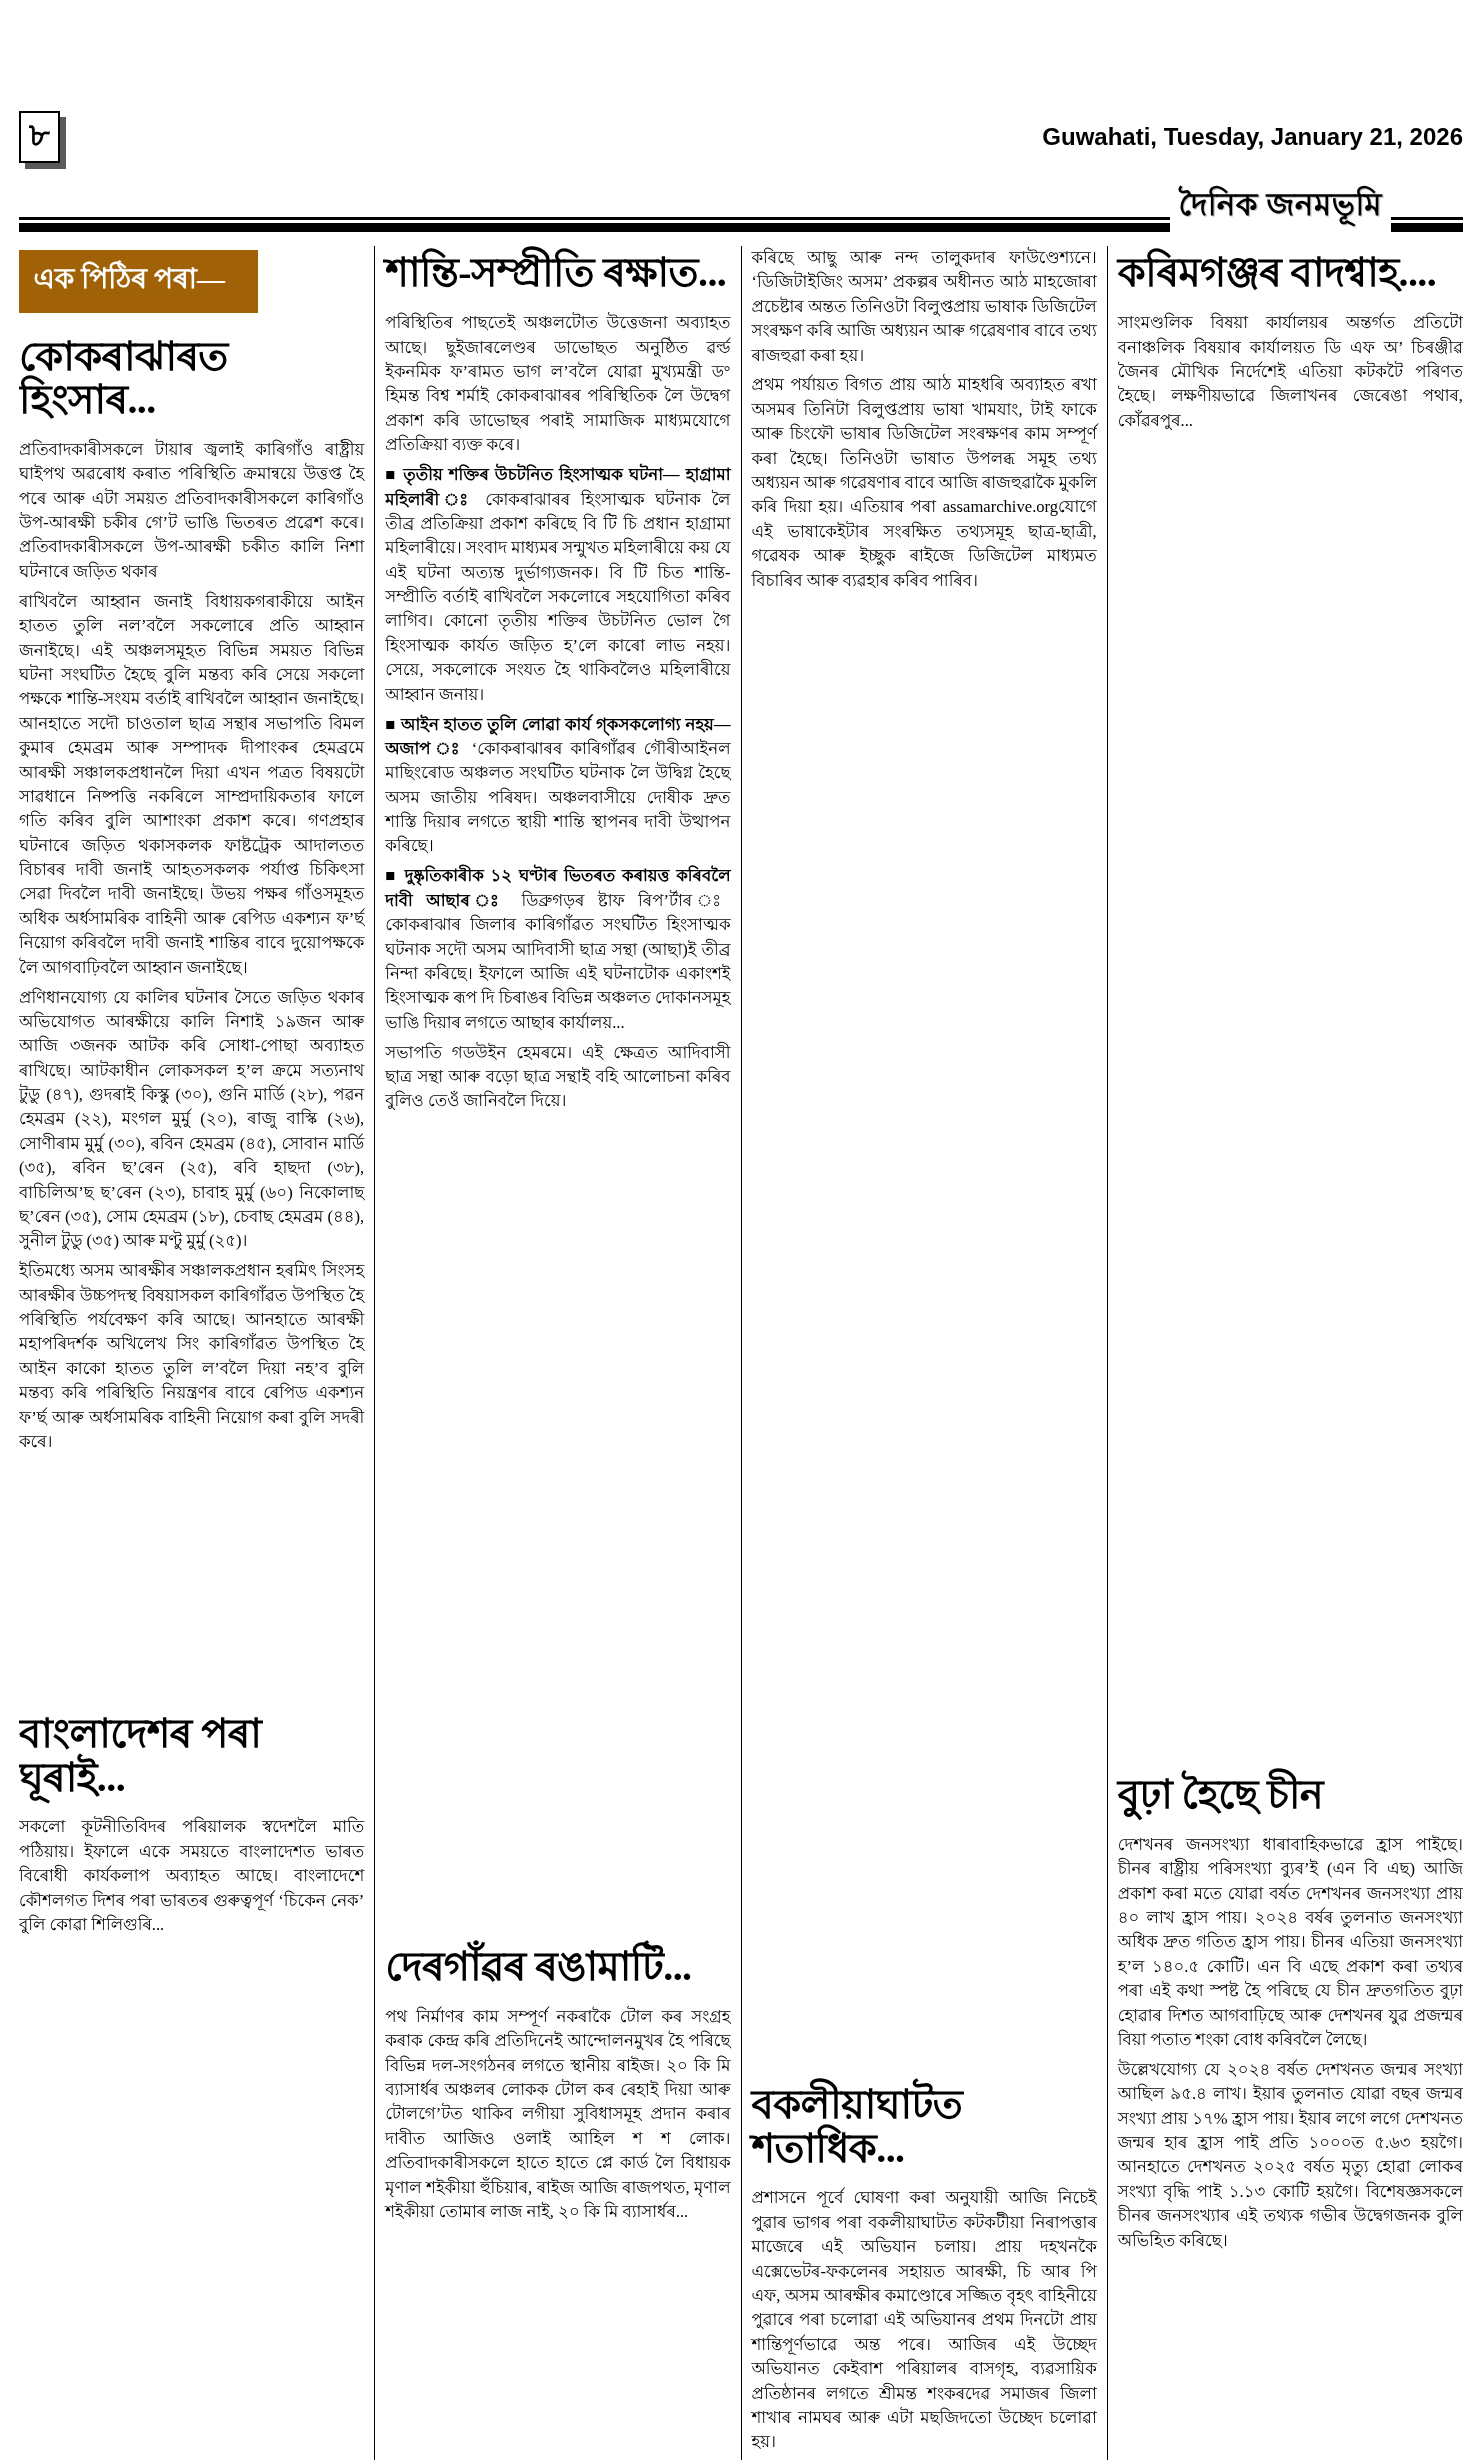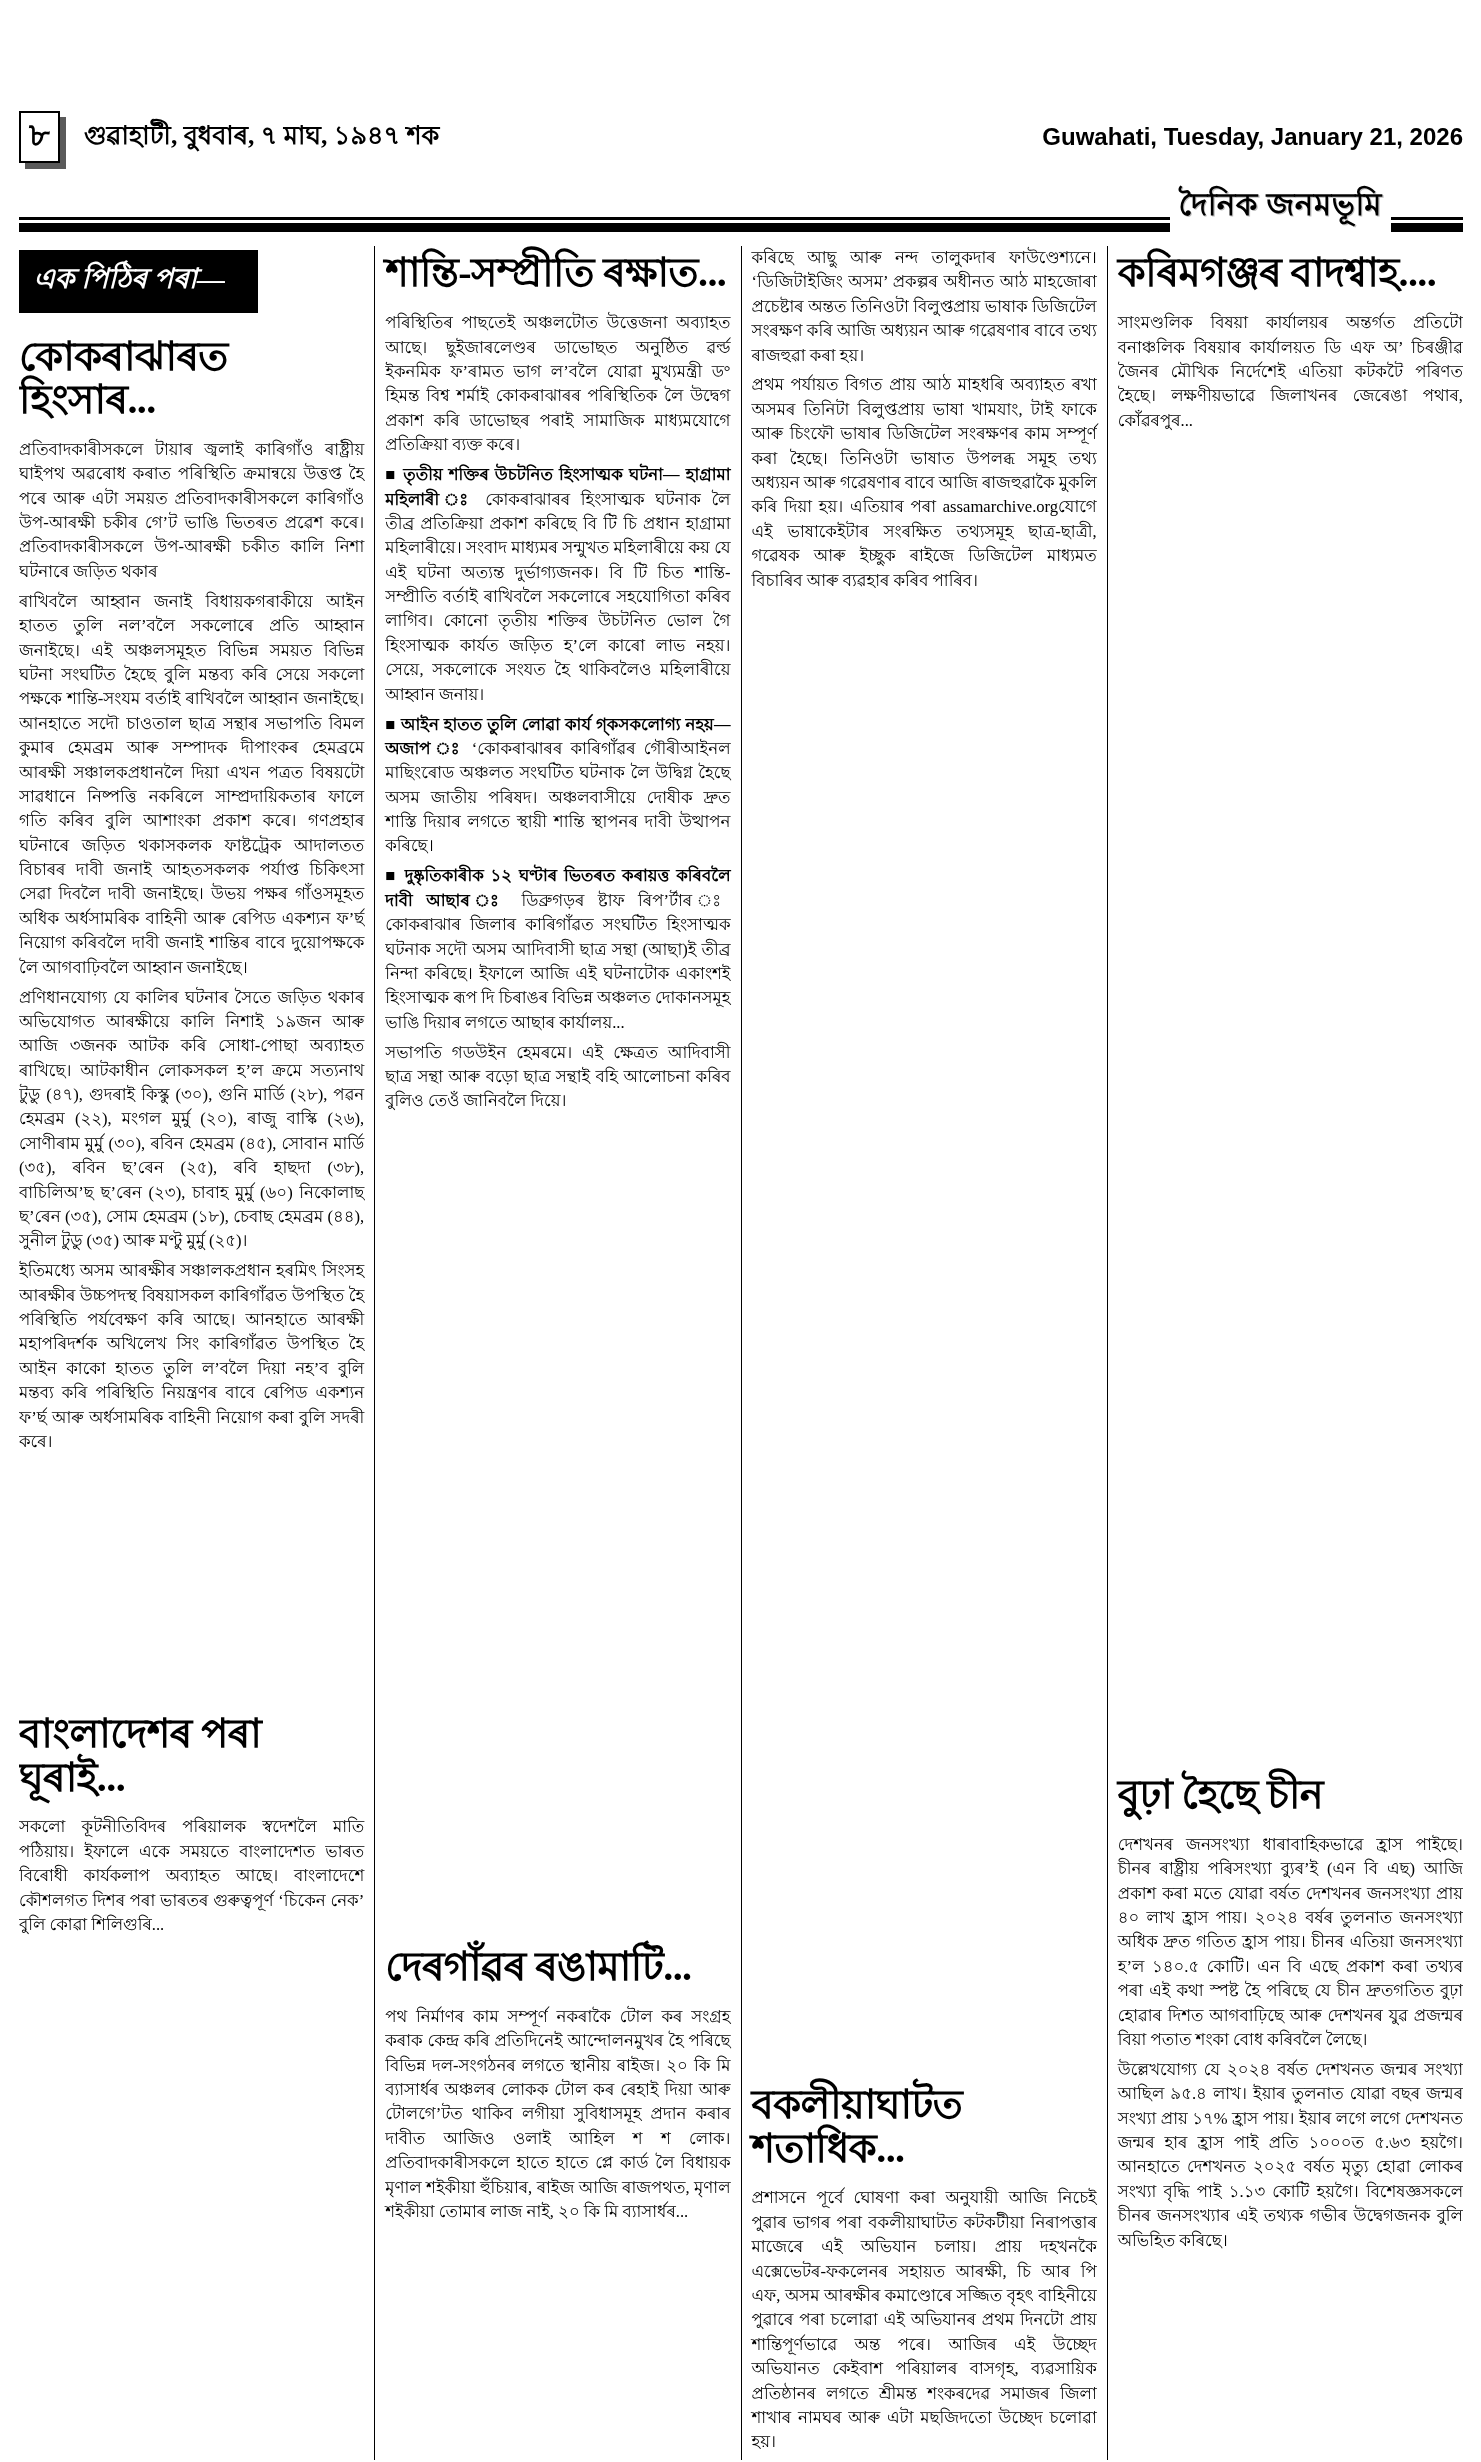--- a/index.html
+++ b/index.html
@@ -37,22 +37,22 @@
   main{
     display:flex;margin:14.4px 19px 0 19px;height:2214px;overflow:hidden;
     align-items:stretch;
   }
   .col{flex:1 1 0;padding:0 10px;min-width:0;}
   .col + .col{border-left:1.7px solid #000;}
   .col:first-child{padding-left:0;}
   .col:last-child{padding-right:0;}
   article{display:block;}
   .kicker{
-    display:inline-block;background:#000000;color:#fff;
-    font-style:italic;font-weight:bold;font-size:28px;
+    display:inline-block;background:#a16207;color:#fff;
+    font-weight:bold;font-size:28px;
     padding:6.6px 33px 8.9px 14.4px;margin:4.4px 0 16.6px 0;max-width:95%;
   }
   h2.headline{
     font-size:40px;line-height:1.08;font-weight:bold;text-align:left;
     margin:5.5px 0 16.6px 0;letter-spacing:-0.6px;
   }
   p.para{
     font-size:16.6px;line-height:1.47;text-align:justify;margin:0 0 5.5px 0;
     word-break:break-word;
   }
@@ -63,21 +63,20 @@
 </style>
 </head>
 <body>
 
 <div class="page">
 
   <header>
     <div class="pagenum-box">
       <span>৮</span>
     </div>
-    <div class="date-as">গুৱাহাটী, বুধবাৰ, ৭ মাঘ, ১৯৪৭ শক</div>
     <div class="date-en">Guwahati, Tuesday, January 21, 2026</div>
   </header>
 
   <div class="mastrow">
     <div class="rule long"></div>
     <div class="masthead">দৈনিক জনমভূমি</div>
     <div class="rule short"></div>
   </div>
 
   <main id="columns">

